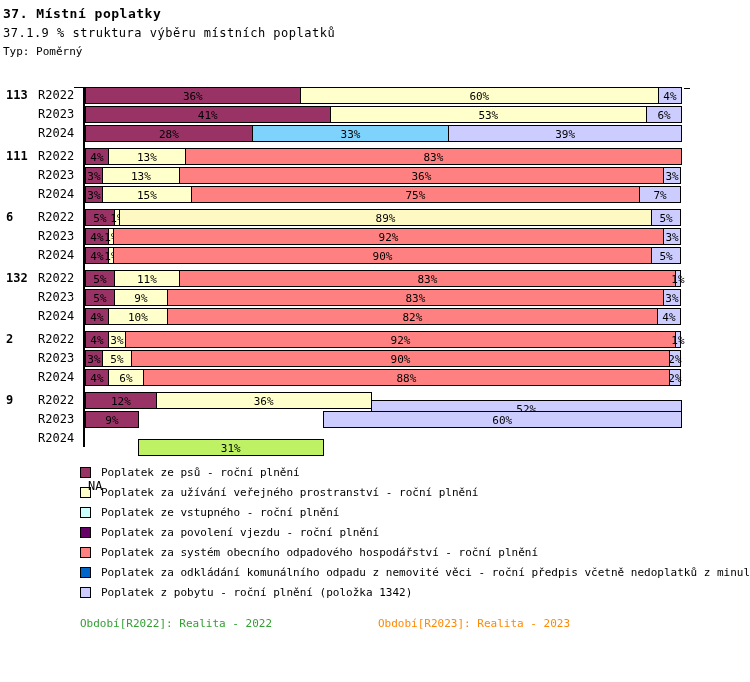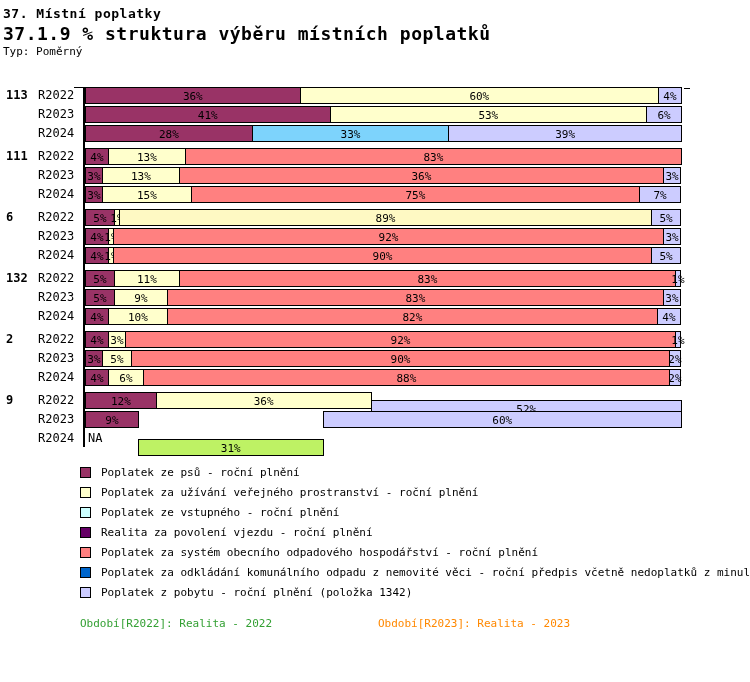--- a/index.html
+++ b/index.html
@@ -1,35 +1,35 @@
 <!DOCTYPE html>
 <html><head>
 <meta charset="utf-8">
 <style>
   html,body{margin:0;padding:0;background:#fff;width:750px;height:682px;overflow:hidden;}
   body{font-family:"DejaVu Sans Mono", monospace; color:#000;}
   .titleblock{padding:4px 0 0 3px;}
   .title{font-size:13px;font-weight:bold;line-height:20px;letter-spacing:.5px;}
-  .subtitle{font-size:18px;font-weight:bold;line-height:19px;letter-spacing:.5px;}
+  .subtitle{font-size:12px;font-weight:normal;line-height:19px;letter-spacing:.5px;}
   .typ{font-size:11px;line-height:17px;}
   
   .chart{position:relative;margin-top:27px;}
   .axis-line{position:absolute;left:83px;top:0;bottom:0;width:2px;background:#000;}
   .tick-left{position:absolute;left:74px;top:0;width:9px;height:1px;background:#000;}
   .tick-right{position:absolute;left:684px;top:1px;width:6px;height:1px;background:#000;}
   .chart-row{display:flex;align-items:center;height:17px;margin-bottom:2px;}
   .chart-row.group-end{margin-bottom:6px;}
   .g-label{width:38px;padding-left:6px;font-weight:bold;font-size:12px;line-height:17px;box-sizing:border-box;}
   .r-label{width:45px;font-size:12px;line-height:17px;box-sizing:border-box;}
   .bar{margin-left:2px;width:599px;display:flex;height:17px;position:relative;}
   .seg{position:relative;box-sizing:border-box;border:1px solid #000;height:17px;}
   .seg + .seg{margin-left:-1px;}
   .seg .lbl{position:absolute;left:50%;top:50%;transform:translate(-50%,-50%);
             font-size:11px;white-space:nowrap;color:#000;}
-  .na-text{font-size:12px;line-height:17px;padding-left:3px;}
+  .na-text{font-size:12px;line-height:17px;padding-left:3px;margin-top:48px;}
   
   .legend{margin-top:15px;margin-left:40px;}
   .legend-row{display:flex;align-items:center;height:20px;margin-left:40px;}
   .swatch{width:9px;height:9px;border:1px solid #000;margin-right:10px;flex:none;}
   .legend-text{font-size:11px;white-space:nowrap;}
   
   .footer{margin-top:11px;position:relative;font-size:11px;}
   .footer-row{height:21px;line-height:21px;}
   .f-left{margin-left:80px;}
   .f-right{position:absolute;left:378px;top:0;}
@@ -354,21 +354,21 @@
     <div class="legend-row">
       <span class="swatch" style="background: rgb(255, 255, 204);"></span>
       <span class="legend-text">Poplatek za užívání veřejného prostranství - roční plnění</span>
     </div>
     <div class="legend-row">
       <span class="swatch" style="background: rgb(204, 255, 255);"></span>
       <span class="legend-text">Poplatek ze vstupného - roční plnění</span>
     </div>
     <div class="legend-row">
       <span class="swatch" style="background: rgb(102, 0, 102);"></span>
-      <span class="legend-text">Realita za povolení vjezdu - roční plnění</span>
+      <span class="legend-text">Poplatek za povolení vjezdu - roční plnění</span>
     </div>
     <div class="legend-row">
       <span class="swatch" style="background: rgb(255, 128, 128);"></span>
       <span class="legend-text">Poplatek za systém obecního odpadového hospodářství - roční plnění</span>
     </div>
     <div class="legend-row">
       <span class="swatch" style="background: rgb(0, 102, 204);"></span>
       <span class="legend-text">Poplatek za odkládání komunálního odpadu z nemovité věci - roční předpis včetně nedoplatků z minulých let</span>
     </div>
     <div class="legend-row">

